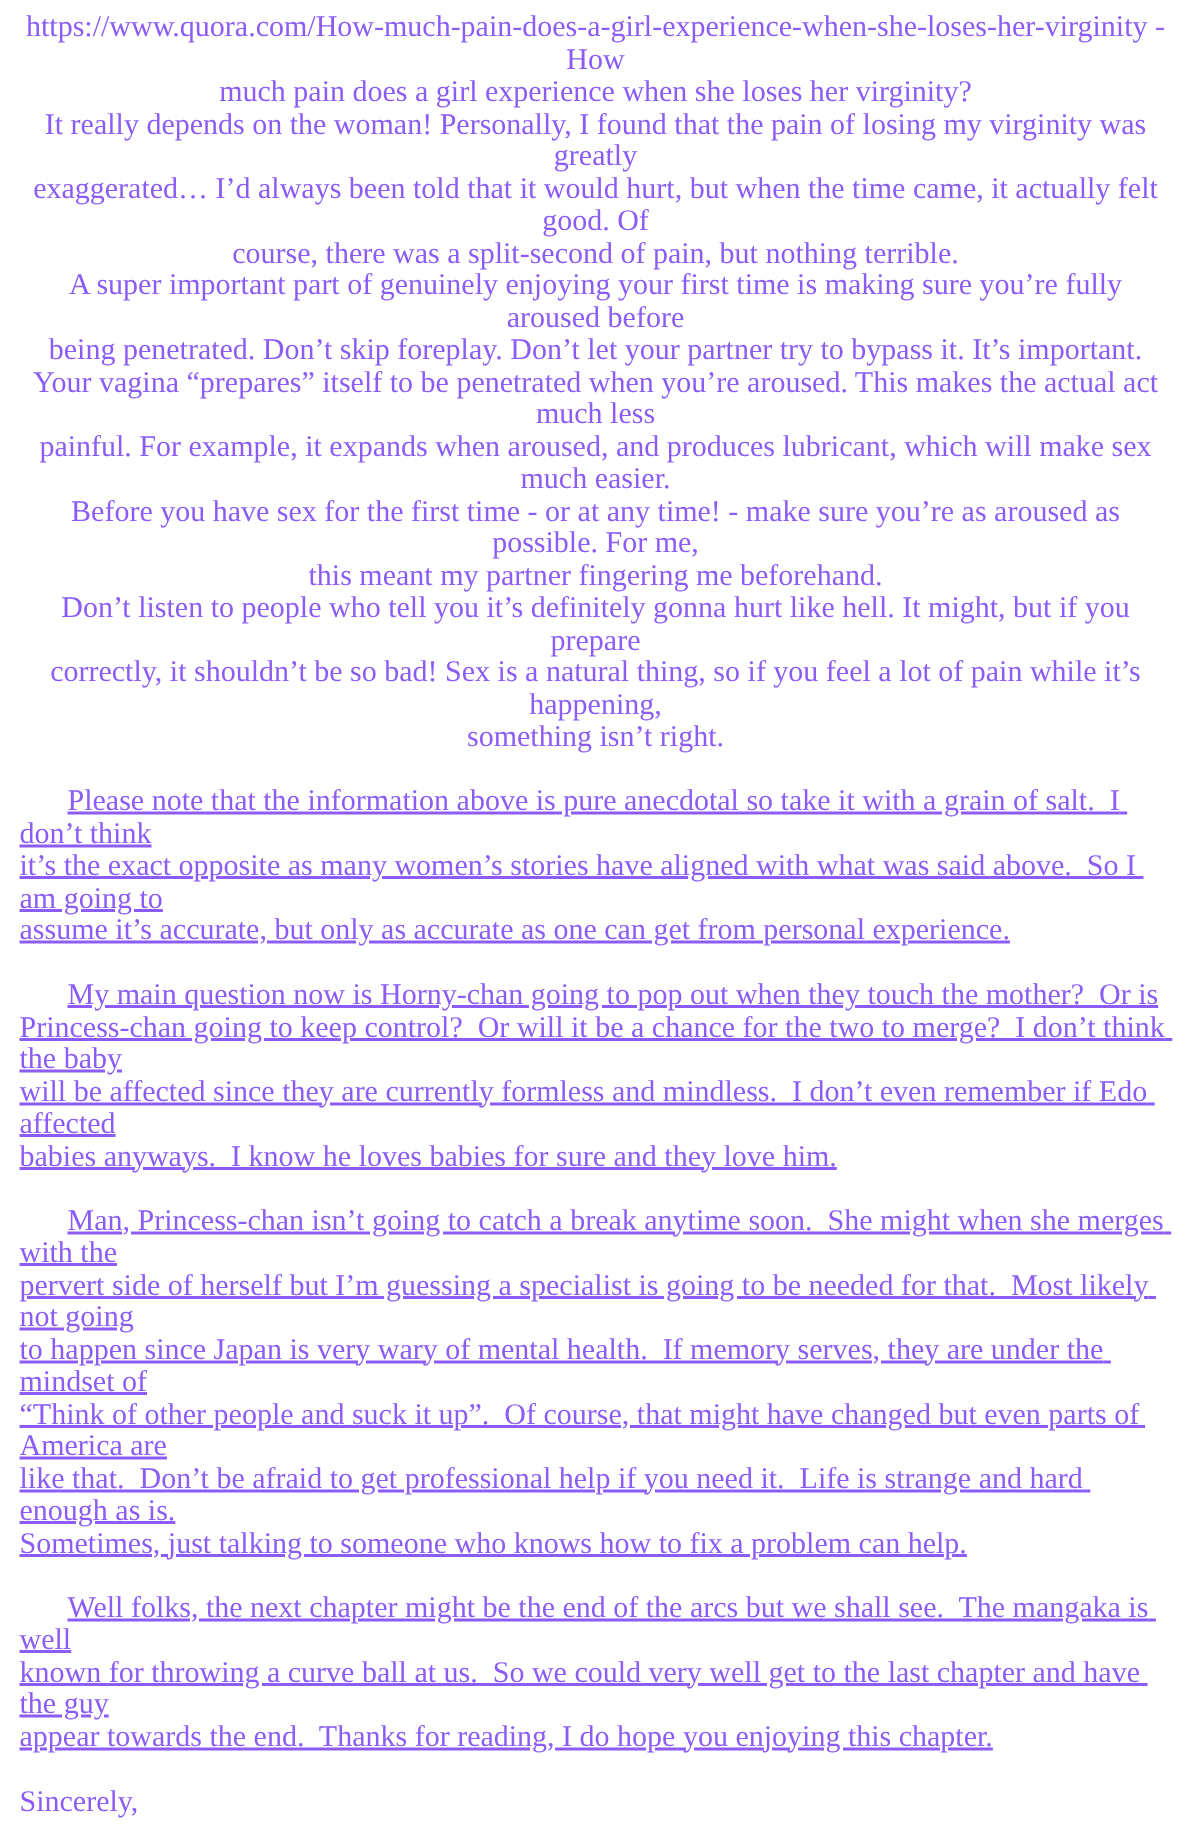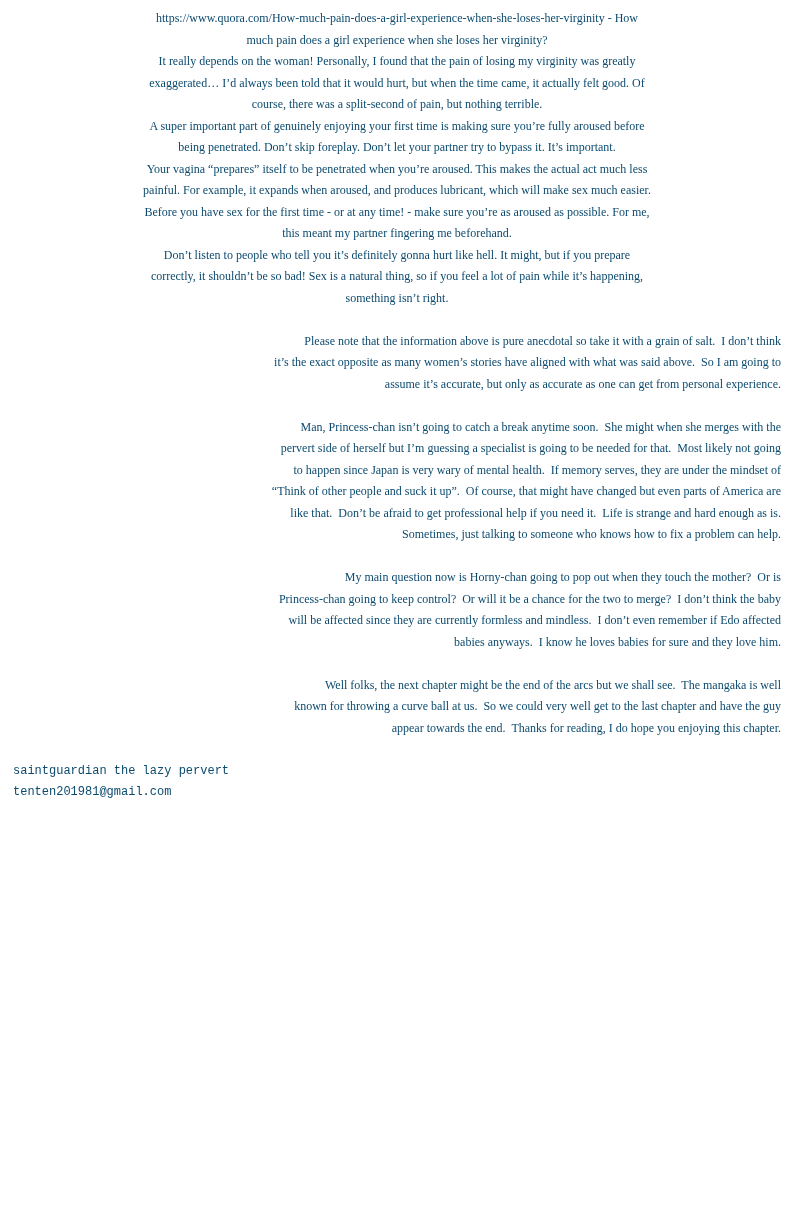--- a/index.html
+++ b/index.html
@@ -5,37 +5,38 @@
   html, body {
     margin: 0;
     padding: 0;
     background: #ffffff;
   }
   .page {
     width: 792px;
     height: 1224px;
     box-sizing: border-box;
     background: #ffffff;
-    color: #0c4a6e;
+    color: #8b5cf6;
     font-family: "Liberation Serif", "DejaVu Serif", serif;
-    font-size: 12px;
+    font-size: 20px;
     line-height: 21.5px;
     padding: 8px 11px 12px 13px;
     overflow: hidden;
   }
   .quote-block {
     text-align: center;
     white-space: pre-line;
     margin: 0 0 21.5px 0;
   }
   .para {
     margin: 0 0 21.5px 0;
     white-space: pre-wrap;
     text-indent: 32px;
-    text-align: right;
+    text-align: left;
+    text-decoration: underline;
   }
   .salutation, .closing {
     margin: 0 0 21.5px 0;
   }
   .sig-line {
     margin: 0;
     font-family: Liberation Mono, monospace;
   }
 </style>
 </head>
@@ -56,34 +57,35 @@
 this meant my partner fingering me beforehand.
 Don’t listen to people who tell you it’s definitely gonna hurt like hell. It might, but if you prepare
 correctly, it shouldn’t be so bad! Sex is a natural thing, so if you feel a lot of pain while it’s happening,
 something isn’t right.</div>
 
 
   <p class="para">Please note that the information above is pure anecdotal so take it with a grain of salt.  I don’t think
 it’s the exact opposite as many women’s stories have aligned with what was said above.  So I am going to
 assume it’s accurate, but only as accurate as one can get from personal experience.</p>
 
+  <p class="para">My main question now is Horny-chan going to pop out when they touch the mother?  Or is
+Princess-chan going to keep control?  Or will it be a chance for the two to merge?  I don’t think the baby
+will be affected since they are currently formless and mindless.  I don’t even remember if Edo affected
+babies anyways.  I know he loves babies for sure and they love him.</p>
+
   <p class="para">Man, Princess-chan isn’t going to catch a break anytime soon.  She might when she merges with the
 pervert side of herself but I’m guessing a specialist is going to be needed for that.  Most likely not going
 to happen since Japan is very wary of mental health.  If memory serves, they are under the mindset of
 “Think of other people and suck it up”.  Of course, that might have changed but even parts of America are
 like that.  Don’t be afraid to get professional help if you need it.  Life is strange and hard enough as is.
 Sometimes, just talking to someone who knows how to fix a problem can help.</p>
 
-  <p class="para">My main question now is Horny-chan going to pop out when they touch the mother?  Or is
-Princess-chan going to keep control?  Or will it be a chance for the two to merge?  I don’t think the baby
-will be affected since they are currently formless and mindless.  I don’t even remember if Edo affected
-babies anyways.  I know he loves babies for sure and they love him.</p>
-
   <p class="para">Well folks, the next chapter might be the end of the arcs but we shall see.  The mangaka is well
 known for throwing a curve ball at us.  So we could very well get to the last chapter and have the guy
 appear towards the end.  Thanks for reading, I do hope you enjoying this chapter.</p>
 
+  <div class="closing">Sincerely,</div>
 
   <div class="sig-line">saintguardian the lazy pervert</div>
 
   <div class="sig-line">tenten201981@gmail.com</div>
 
 </div>
 
 </body></html>

